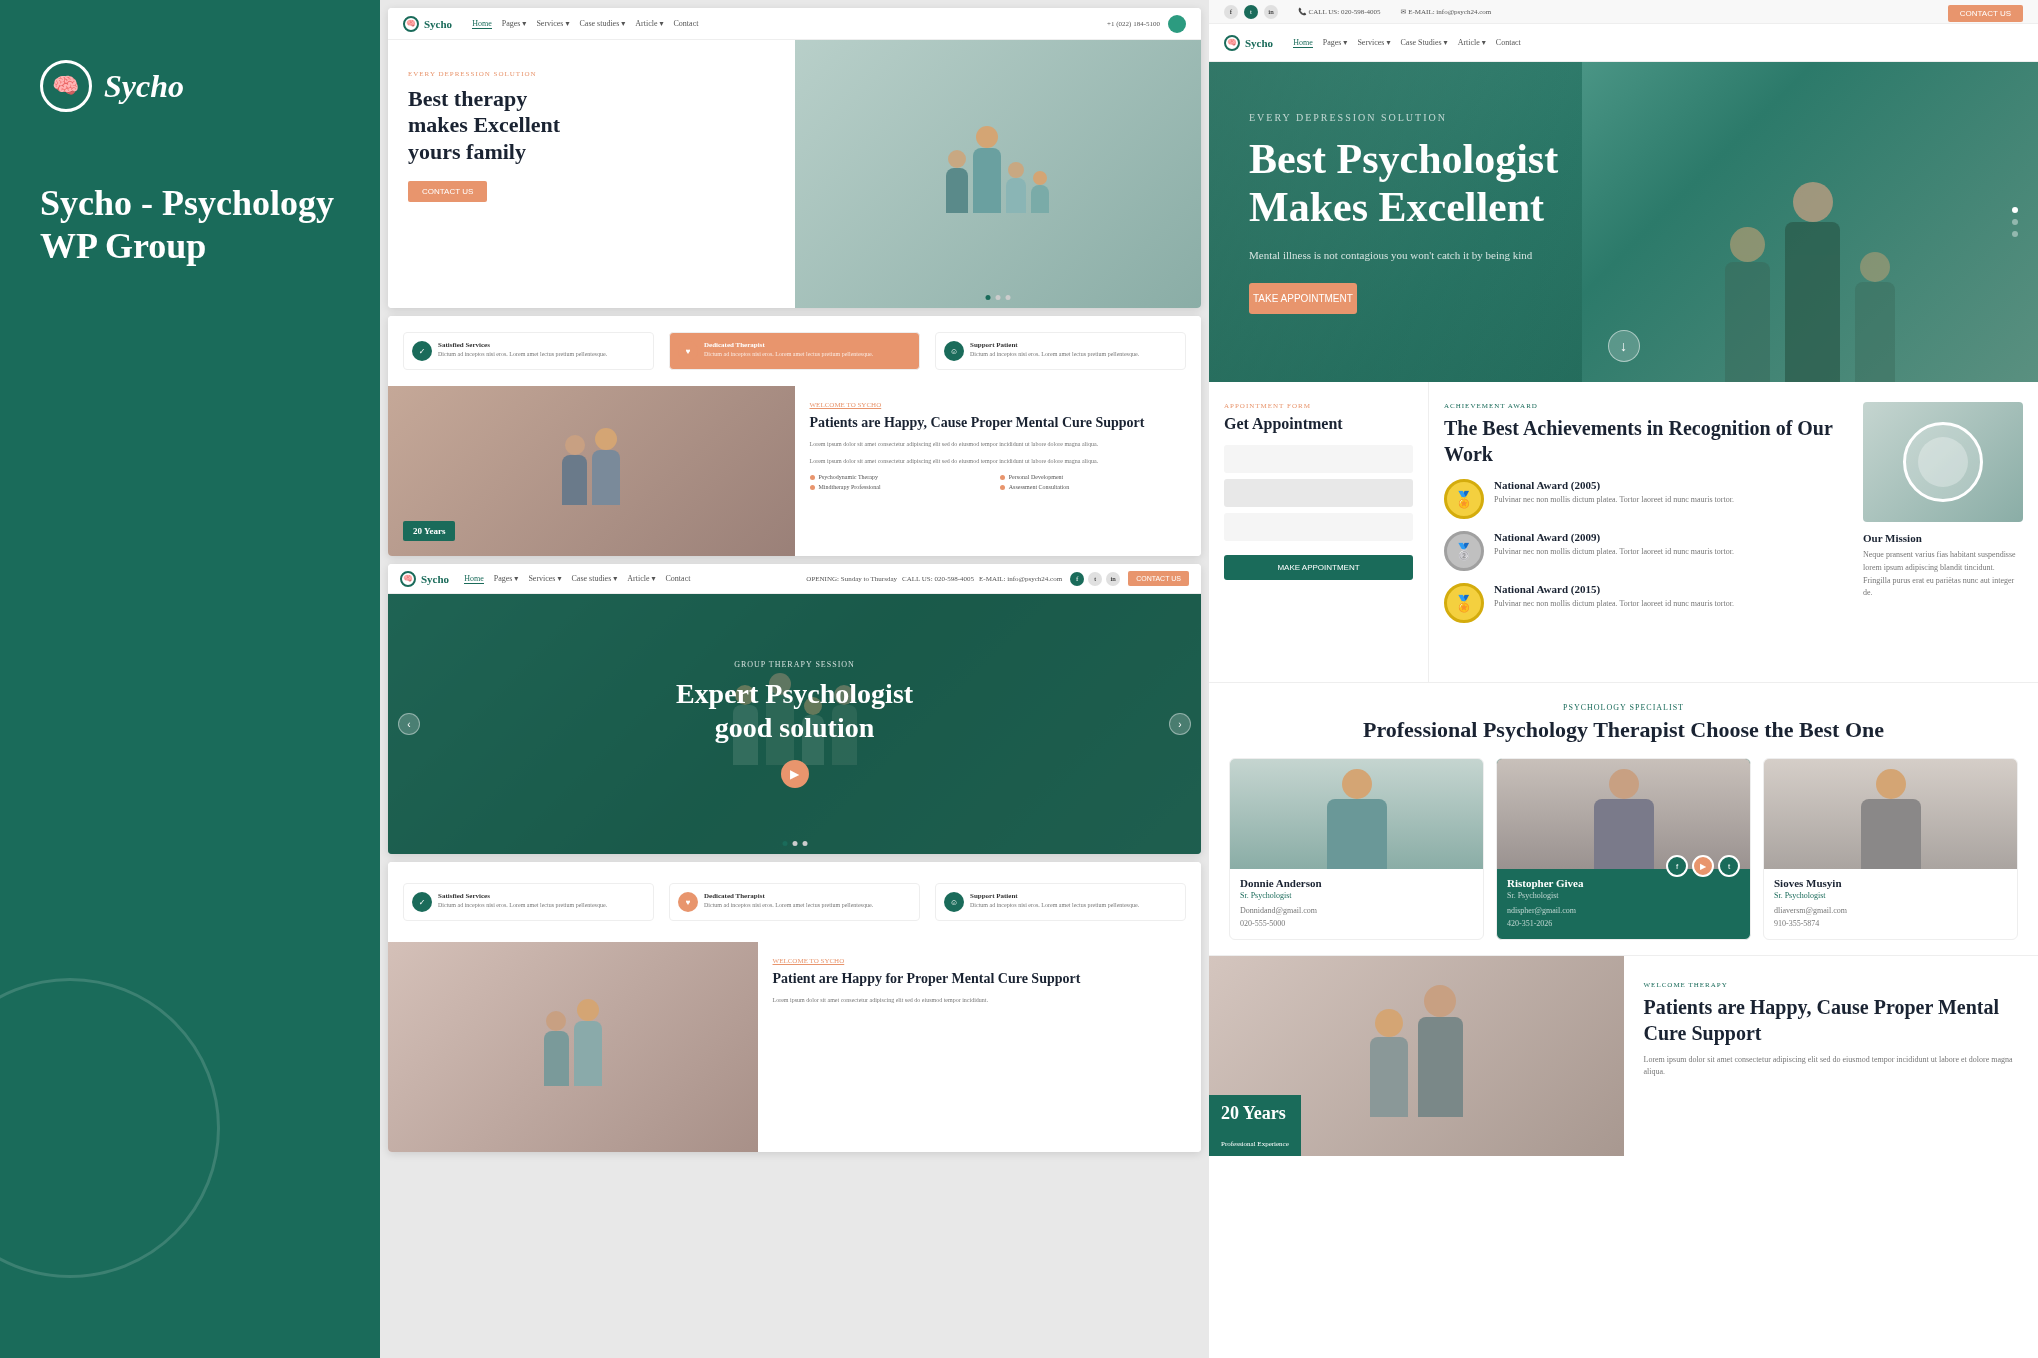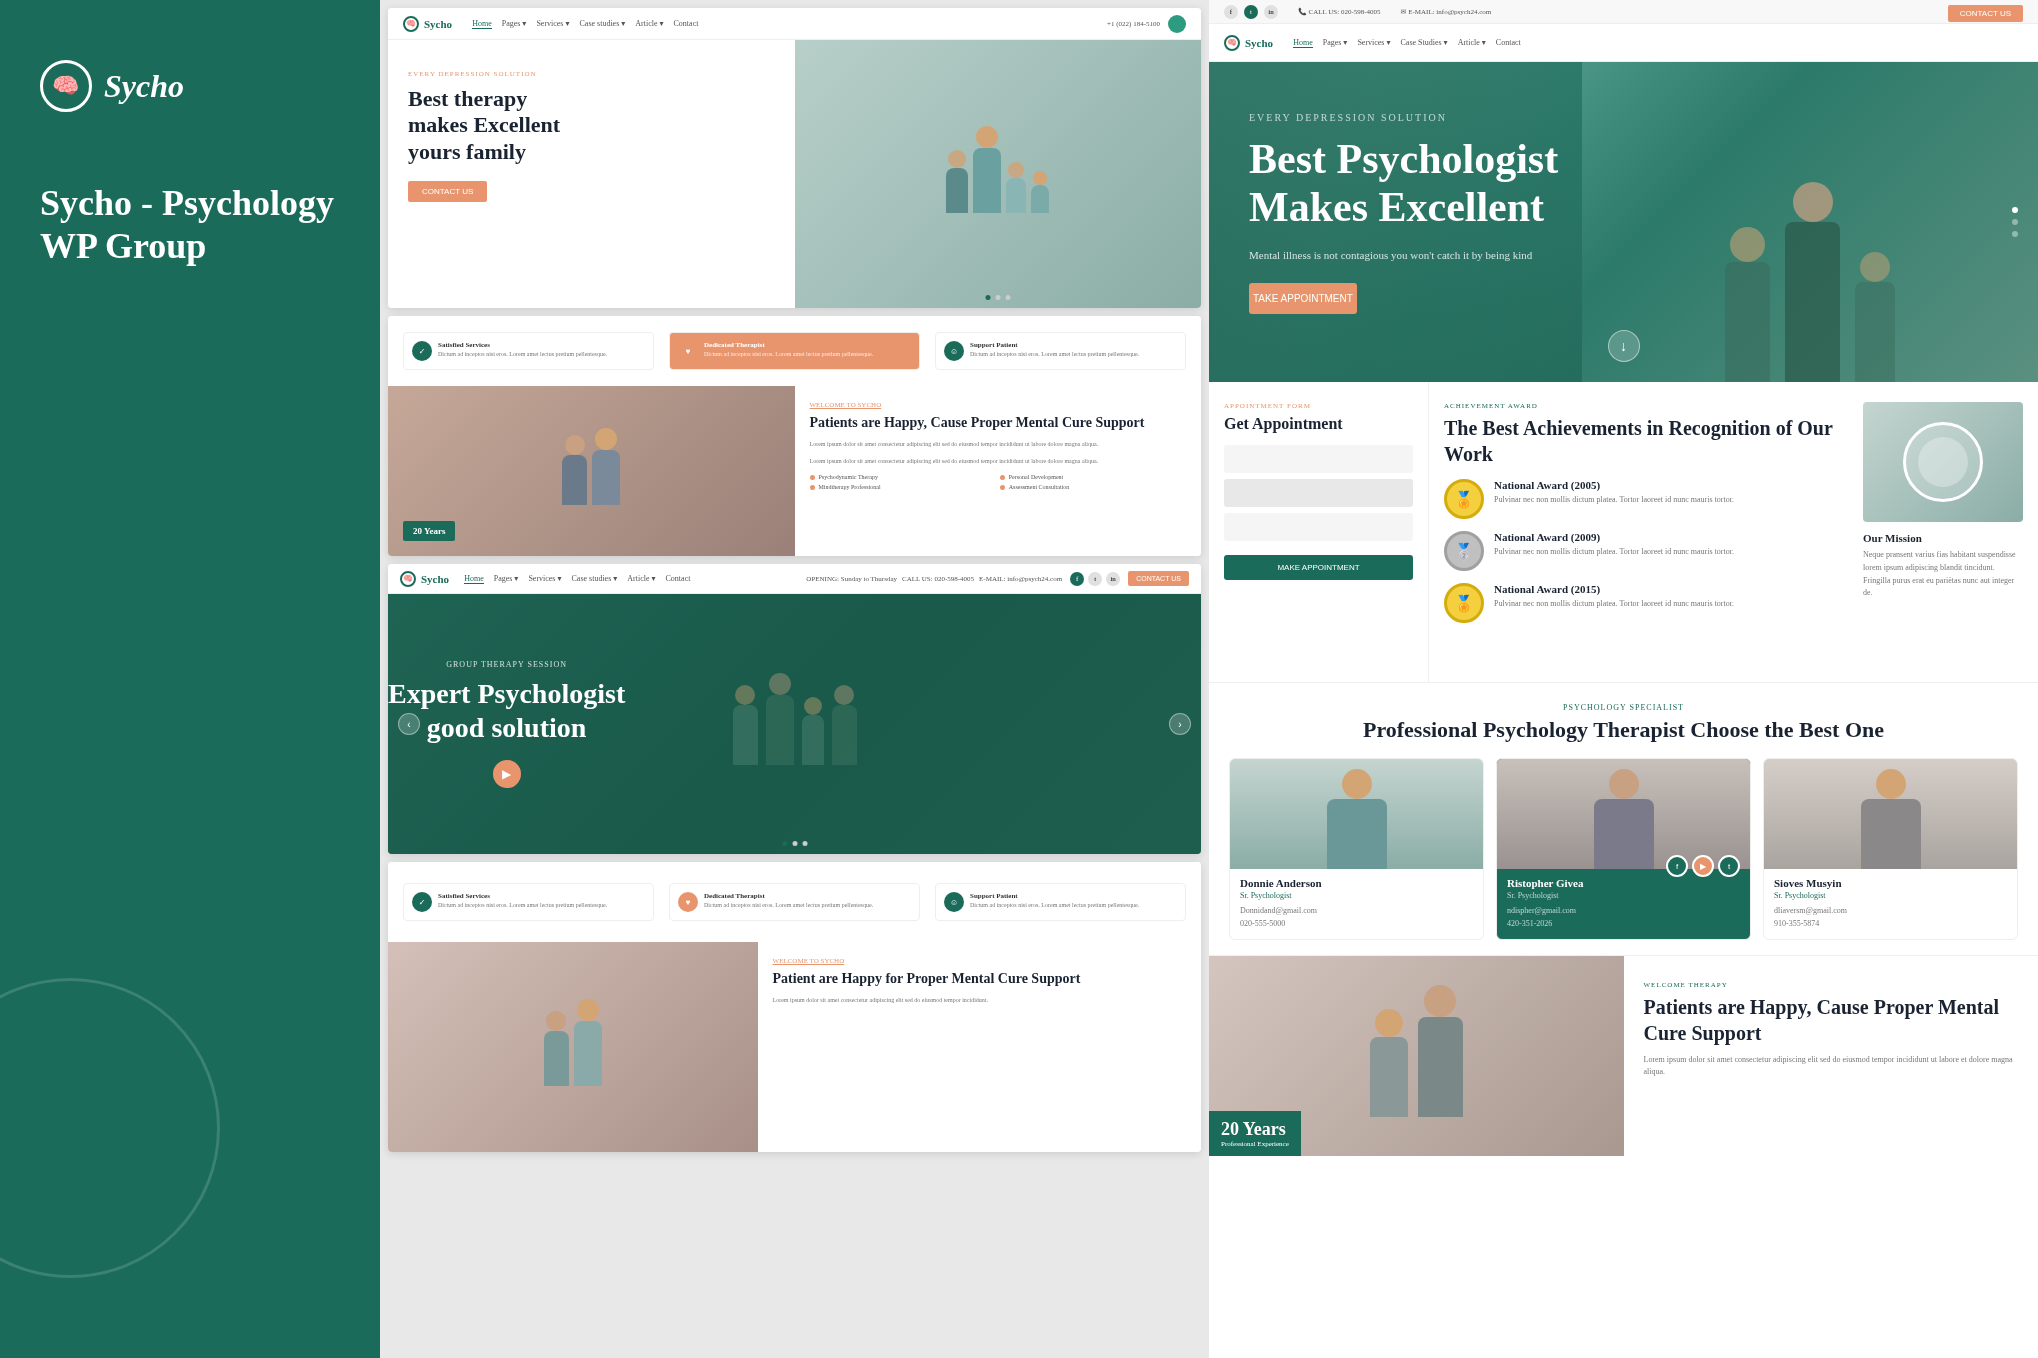--- a/index.html
+++ b/index.html
@@ -398,20 +398,21 @@
       border-bottom: 1px solid #eee;
       gap: 15px;
     }
 
     .screen3-hero {
       height: 260px;
       background: linear-gradient(135deg, #2c7a6a 0%, #1a5a4a 50%, #2a6a5a 100%);
       position: relative;
       display: flex;
       align-items: center;
+      justify-content: center;
       overflow: hidden;
     }
 
     .screen3-overlay {
       position: absolute;
       inset: 0;
       background: rgba(26, 90, 74, 0.7);
     }
 
     .screen3-content {
@@ -969,20 +970,21 @@
 
     .years-exp-badge .years-num {
       font-size: 18px;
       font-weight: bold;
       display: block;
     }
 
     .years-exp-badge .years-label {
       font-size: 7px;
       display: block;
+      margin-top: 16px;
     }
 
     
     .silhouette-group {
       display: flex;
       align-items: flex-end;
       justify-content: center;
       gap: 5px;
       padding-bottom: 10px;
     }

